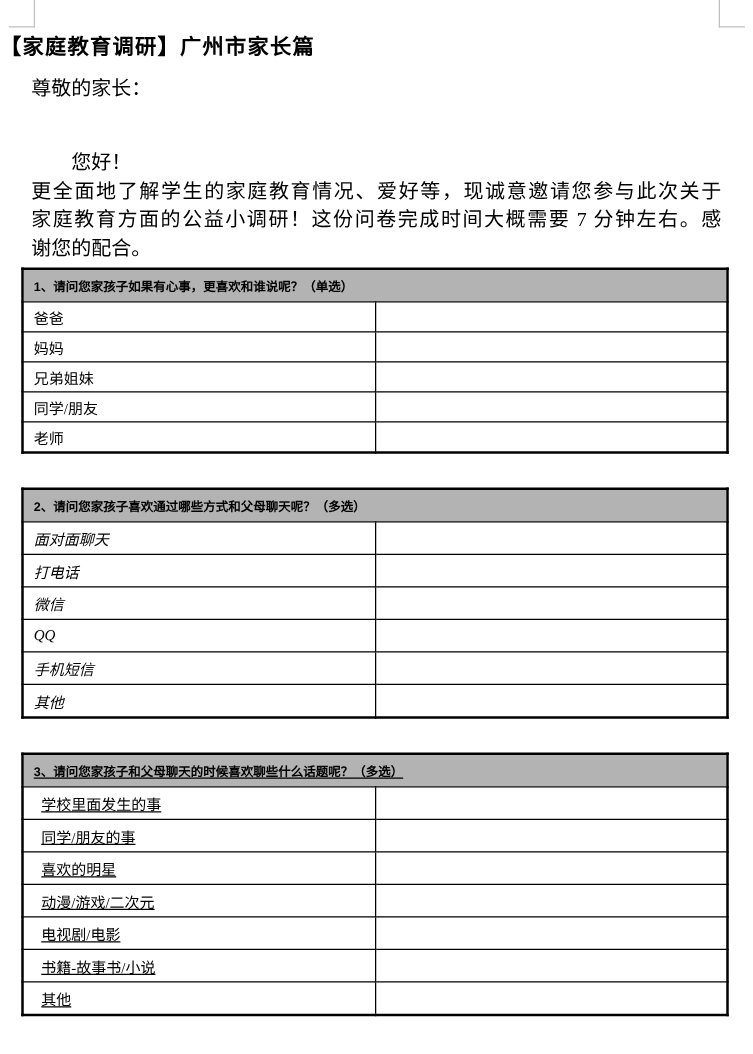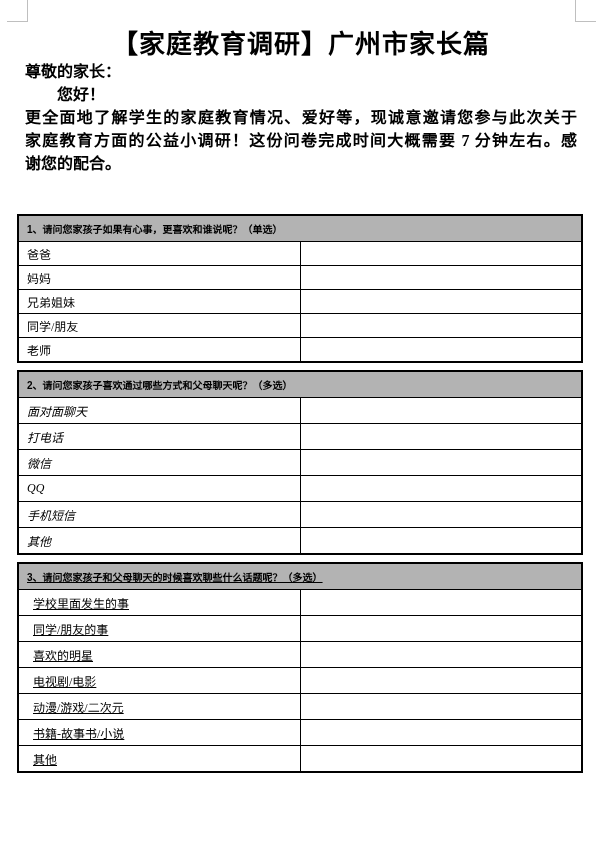--- a/index.html
+++ b/index.html
@@ -32,57 +32,55 @@
     left: 575px;
     border-left: 1px solid #bfbfbf;
     border-bottom: 1px solid #bfbfbf;
   }
   
   .doc-title {
     position: absolute;
     top: 23px;
     left: 0;
     width: 602px;
-    text-align: center;
-    font-size: 26px;
+    font-size: 17px;
     font-weight: 700;
     letter-spacing: 1px;
     white-space: nowrap;
   }
   
   .intro {
     position: absolute;
     top: 60px;
     left: 25px;
     width: 552px;
     font-size: 16px;
     line-height: 23px;
-    font-weight: bold;
   }
   .iline { white-space: nowrap; }
-  .iline.indent { text-indent: 2em; white-space: normal; }
+  .iline.indent { text-indent: 2em; white-space: normal; margin-top: 36px; }
   .iline.stretch {
     white-space: normal;
     text-align: justify;
     text-align-last: justify;
   }
   
   .tables {
     position: absolute;
     top: 214px;
     left: 17px;
     width: 566px;
   }
   table.qtable {
     border-collapse: collapse;
     table-layout: fixed;
     width: 566px;
     border: 2px solid #000;
   }
-  table.qtable + table.qtable { margin-top: 7px; }
+  table.qtable + table.qtable { margin-top: 27px; }
   table.qtable.t3 { margin-top: 12px; text-decoration: underline; }
   .qtable th {
     background: #b3b3b3;
     border: 1.5px solid #000;
     height: 25px;
     padding: 0 8px;
     font-family: "Liberation Sans", "DejaVu Sans", sans-serif;
     font-size: 10px;
     font-weight: 700;
     text-align: left;
@@ -193,25 +191,25 @@
       </tr>
       <tr>
         <td class="label">同学/朋友的事</td>
         <td class="answer"></td>
       </tr>
       <tr>
         <td class="label">喜欢的明星</td>
         <td class="answer"></td>
       </tr>
       <tr>
+        <td class="label">动漫/游戏/二次元</td>
+        <td class="answer"></td>
+      </tr>
+      <tr>
         <td class="label">电视剧/电影</td>
-        <td class="answer"></td>
-      </tr>
-      <tr>
-        <td class="label">动漫/游戏/二次元</td>
         <td class="answer"></td>
       </tr>
       <tr>
         <td class="label">书籍-故事书/小说</td>
         <td class="answer"></td>
       </tr>
       <tr>
         <td class="label">其他</td>
         <td class="answer"></td>
       </tr>

